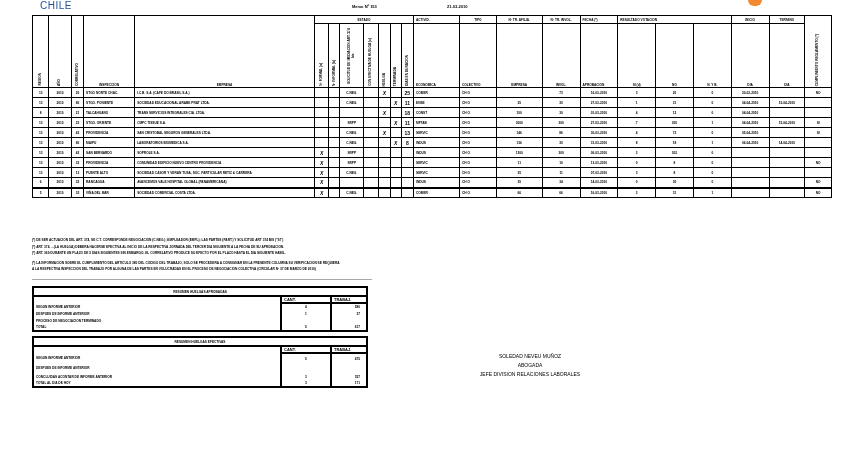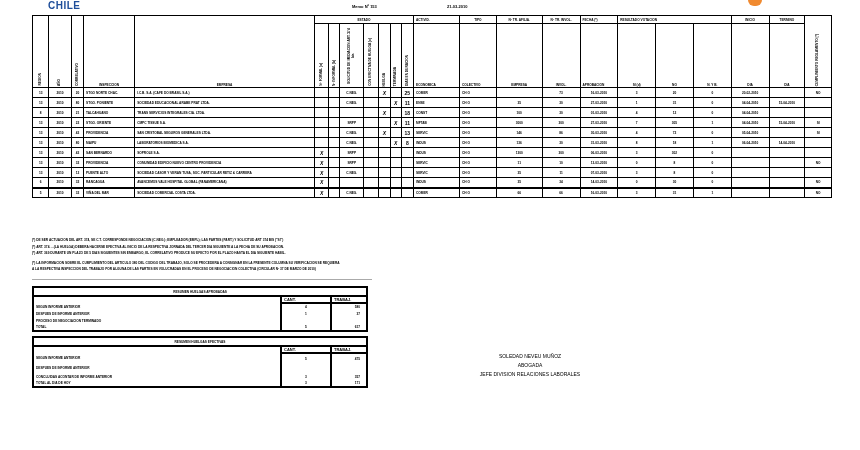--- a/index.html
+++ b/index.html
@@ -1,17 +1,17 @@
 <!DOCTYPE html>
 <html><head>
 <meta charset="utf-8">
 <style>
   * { box-sizing: border-box; margin: 0; padding: 0; }
   body { width: 860px; height: 450px; background: #fff; font-family: "Liberation Sans", sans-serif; color: #000; position: relative; overflow: hidden; }
-  .logo { position: absolute; left: 48px; top: 0; font-weight: bold; font-size: 10px; color: #1f4e9a; letter-spacing: 0.5px; }
+  .logo { position: absolute; left: 40px; top: 0; font-weight: normal; font-size: 10px; color: #1f4e9a; letter-spacing: 0.5px; }
   .logo-flame { position: absolute; left: 748px; top: 0; width: 14px; height: 6px; background: #f08a30; border-radius: 0 0 8px 8px; }
   .hdr-note { position: absolute; top: 4px; font-size: 4px; font-weight: bold; }
   table.main { position: absolute; left: 32px; top: 15px; width: 800px; border-collapse: collapse; font-size: 3.2px; font-weight: bold; table-layout: fixed; }
   table.main td, table.main th { border: 1px solid #000; padding: 0 2px; height: 10px; overflow: hidden; white-space: nowrap; font-weight: bold; }
   table.main th { font-size: 3.2px; }
   table.main th.grp { height: 8px; text-align: center; }
   table.main th.vert { height: 64px; vertical-align: bottom; }
   table.main th.vert span { display: inline-block; writing-mode: vertical-rl; transform: rotate(180deg); white-space: normal; max-height: 60px; line-height: 3.6px; }
   table.main th.bot { height: 64px; vertical-align: bottom; text-align: center; }
   table.main td.c { text-align: center; }

